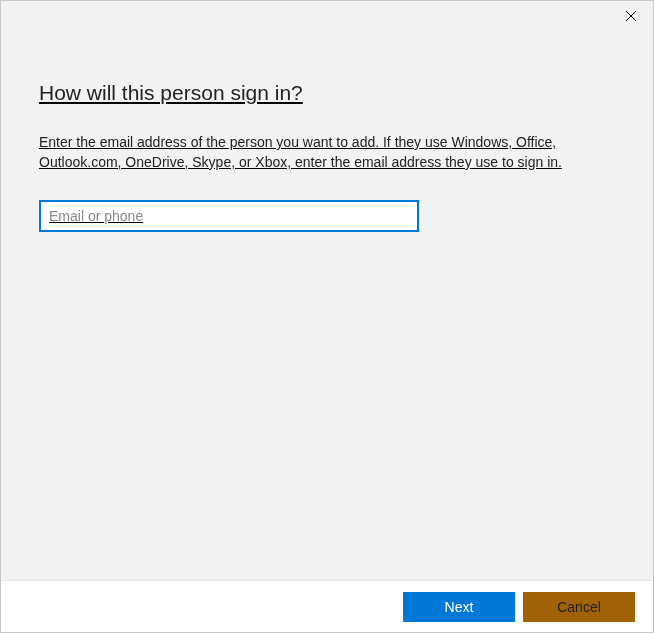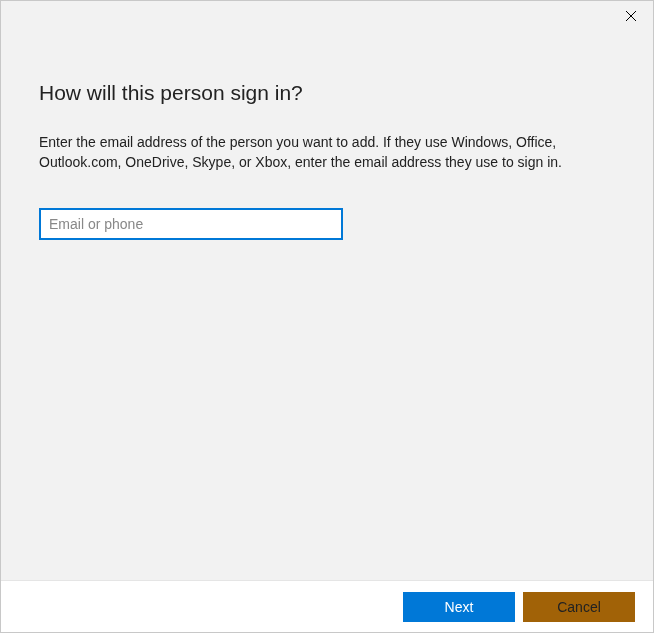--- a/index.html
+++ b/index.html
@@ -38,36 +38,37 @@
     }
     .close-btn svg {
       width: 10px;
       height: 10px;
     }
     .content {
       padding: 48px 38px 0 38px;
       flex: 1;
       display: flex;
       flex-direction: column;
+      text-decoration: underline;
     }
     .heading {
       font-size: 21px;
       font-weight: 400;
       color: #222;
       margin-bottom: 28px;
     }
     .description {
       font-size: 14px;
       color: #222;
       line-height: 1.4;
-      margin-bottom: 36px;
+      margin-bottom: 28px;
       max-width: 560px;
     }
     .email-input {
-      width: 304px;
+      width: 380px;
       height: 32px;
       border: 2px solid #0078d7;
       background: #fff;
       padding: 0 8px;
       font-size: 14px;
       font-family: inherit;
       color: #3b82f6;
       outline: none;
     }
     .email-input::placeholder {

